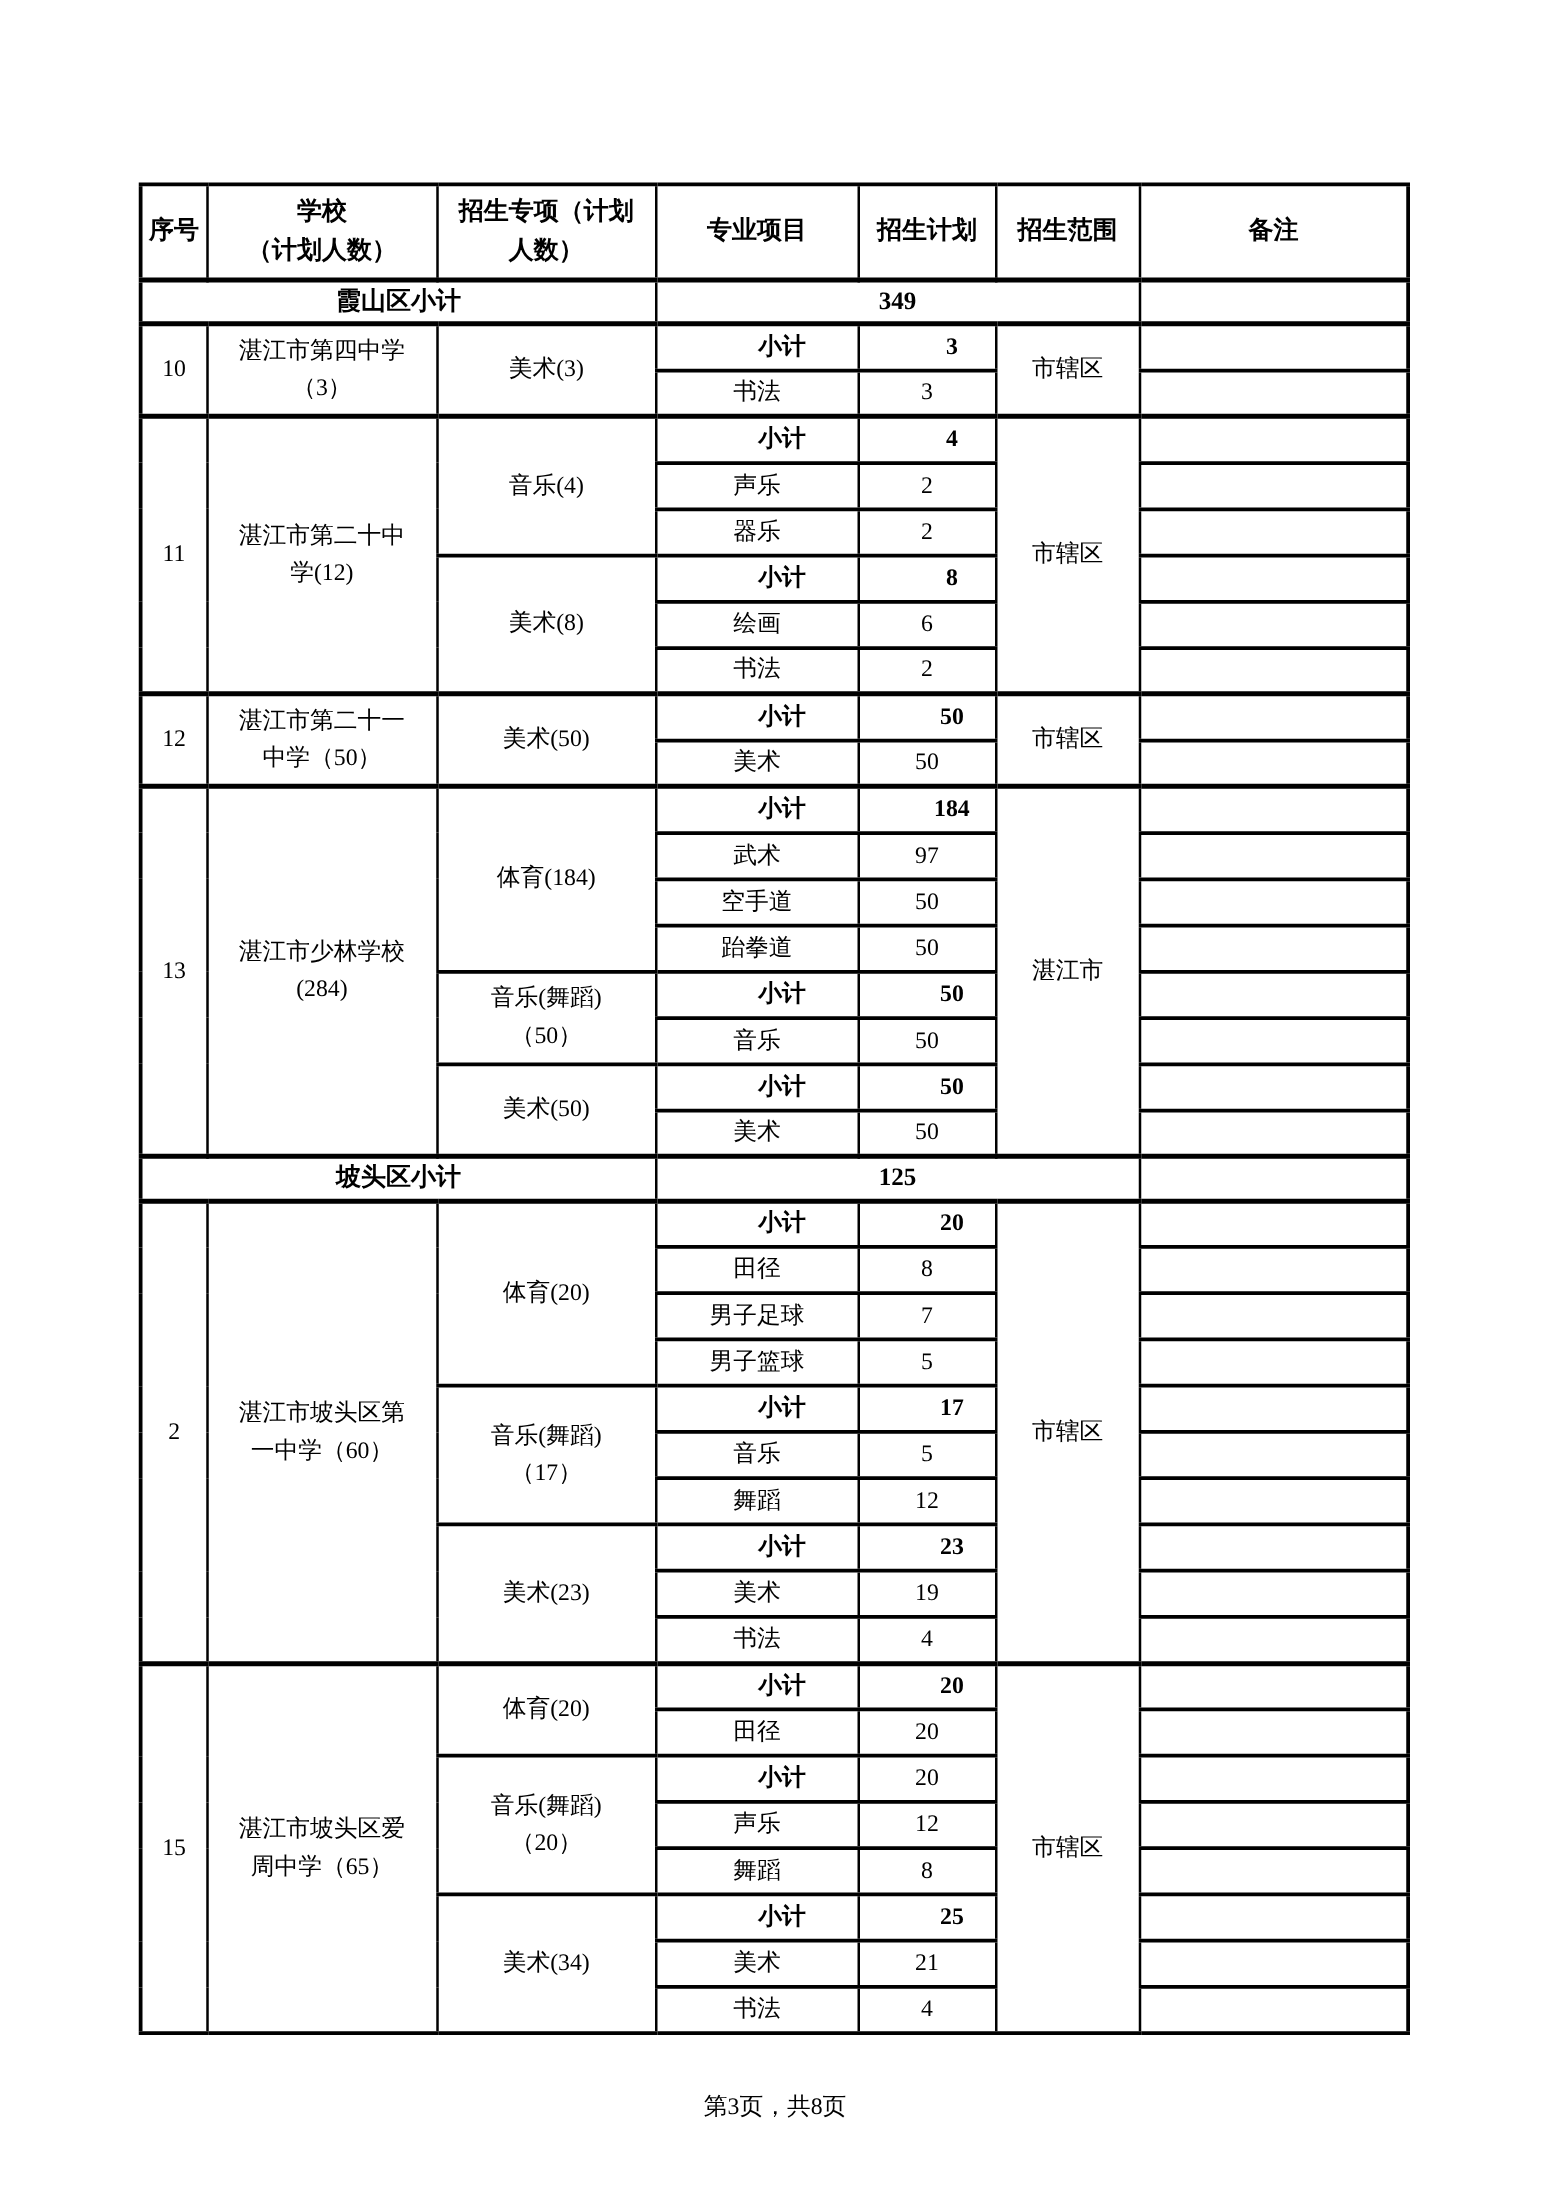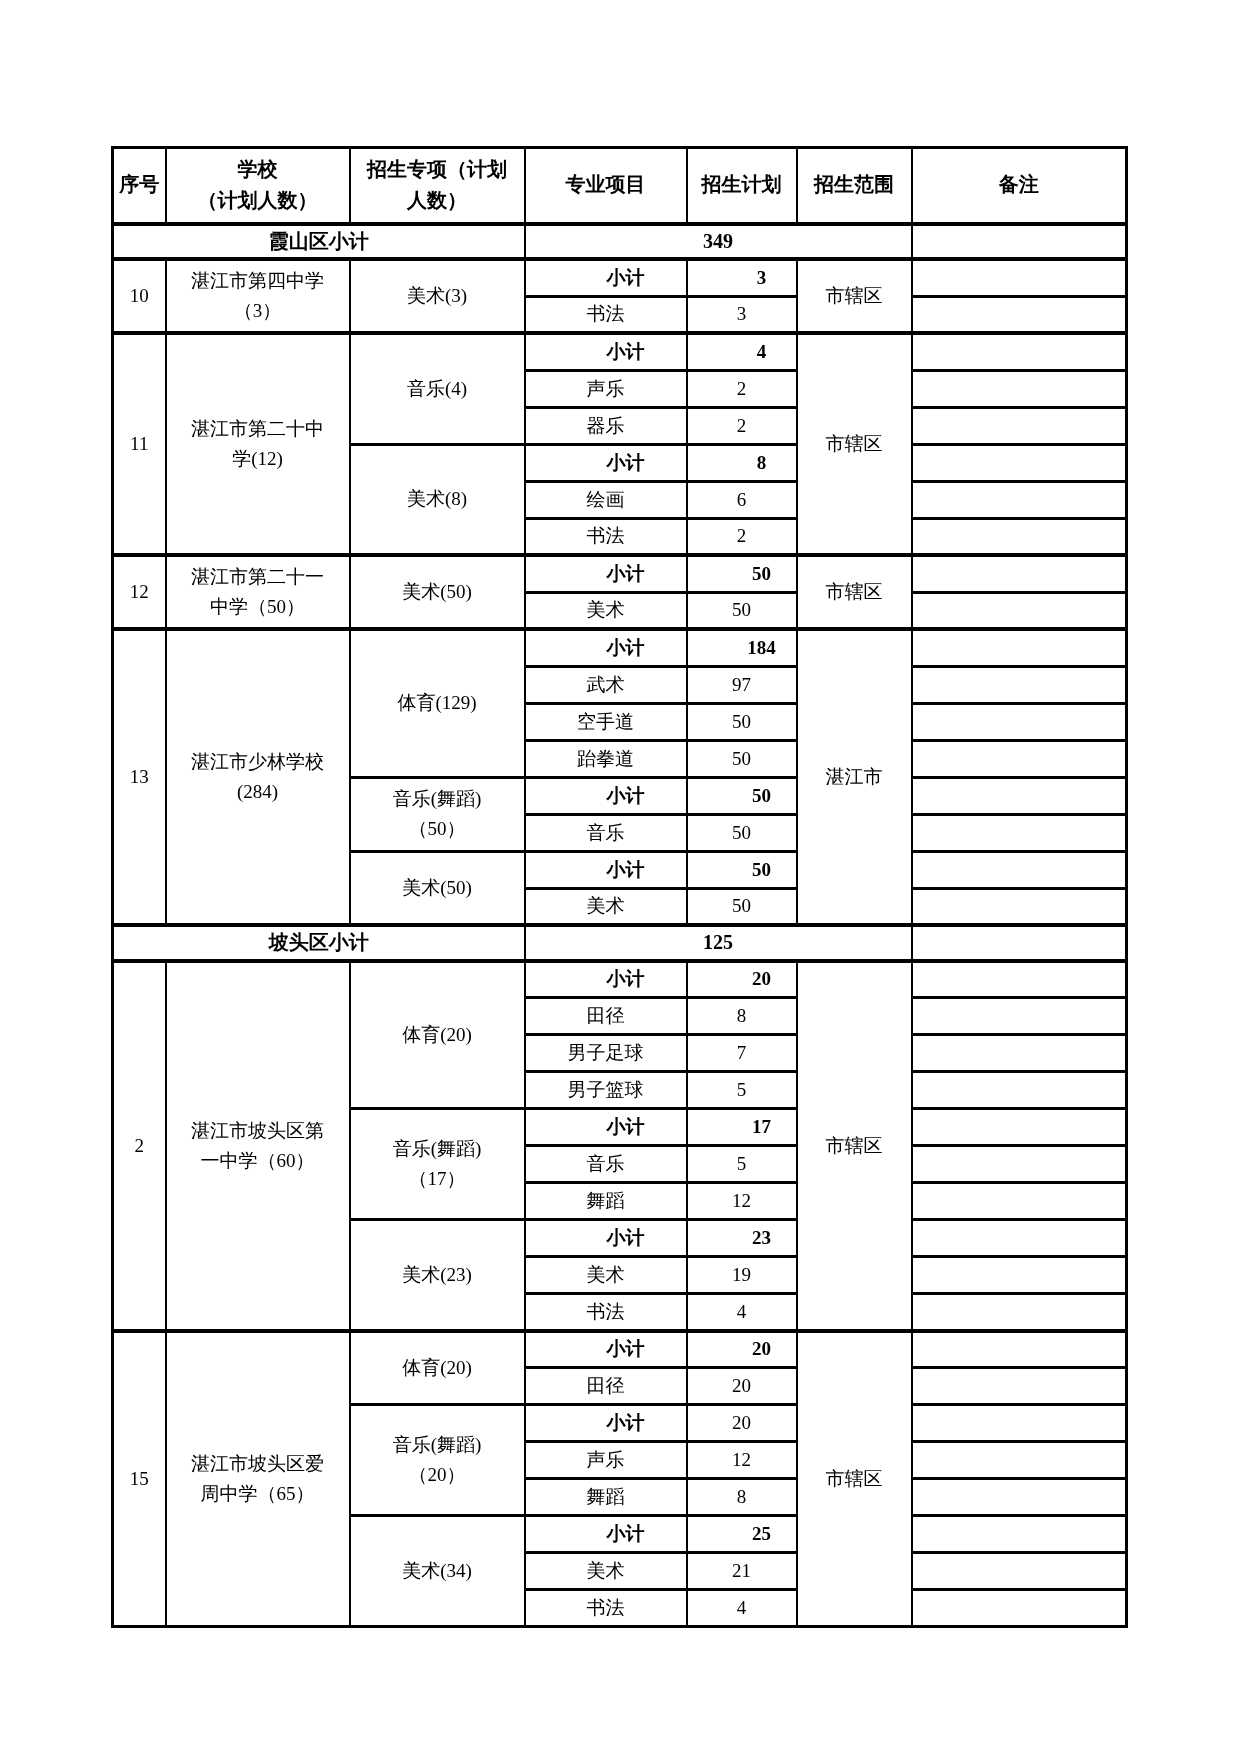--- a/index.html
+++ b/index.html
@@ -117,21 +117,21 @@
   </tr>
   <tr class="r">
     <td>美术</td>
     <td>50</td>
     <td></td>
   </tr>
 
   <tr class="r rowsep">
     <td rowspan="8">13</td>
     <td rowspan="8" class="school">湛江市少林学校(284)</td>
-    <td rowspan="4" class="group">体育(129)</td>
+    <td rowspan="4" class="group">体育(184)</td>
     <td class="b">小计</td>
     <td class="b">184</td>
     <td rowspan="8">湛江市</td>
     <td></td>
   </tr>
   <tr class="r">
     <td>武术</td>
     <td>97</td>
     <td></td>
   </tr>
@@ -273,14 +273,15 @@
     <td></td>
   </tr>
   <tr class="r">
     <td>书法</td>
     <td>4</td>
     <td></td>
   </tr>
 </tbody>
     </table>
 
+<div class="footer">第3页，共8页</div>
 
 </div>
 
 </body></html>

